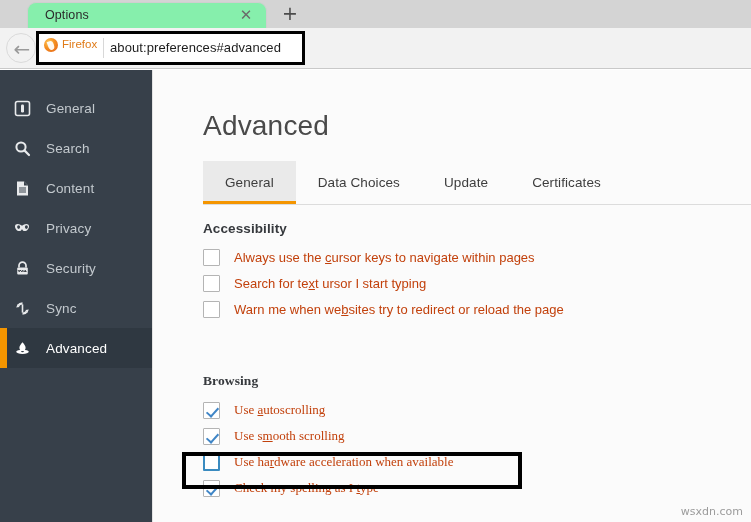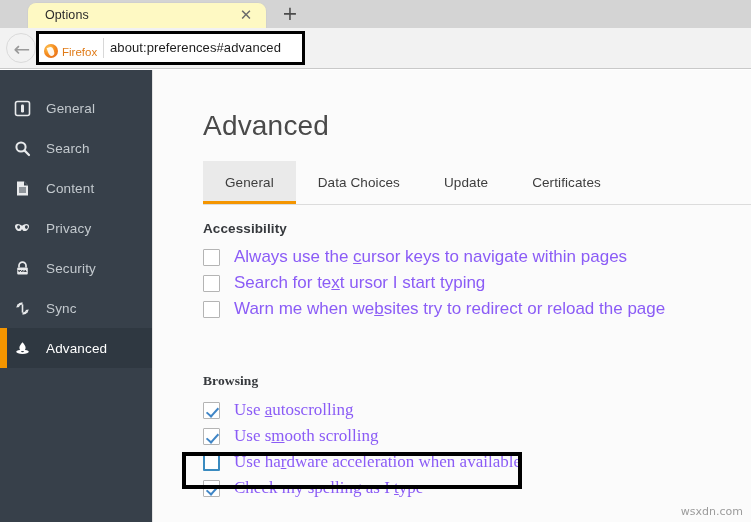--- a/index.html
+++ b/index.html
@@ -11,21 +11,21 @@
   }
   #app { position: relative; width: 751px; height: 522px; }
 
   
   .chrome-tabstrip {
     position: absolute; left: 0; top: 0; width: 751px; height: 28px;
     background: #d4d4d4;
   }
   .tab {
     position: absolute; left: 27px; top: 2px; width: 240px; height: 26px;
-    background: #fef9c3;
+    background: #86efac;
     border-top-left-radius: 9px; border-top-right-radius: 9px;
     border: 1px solid #cfcfcf; border-bottom: none;
   }
   .tab-label {
     position: absolute; left: 17px; top: 5px;
     font-size: 12.5px; color: #2b2b2b; letter-spacing: .1px;
   }
   .tab-close {
     position: absolute; right: 12px; top: 4px;
     width: 16px; height: 16px; color: #6b6b6b;
@@ -54,21 +54,21 @@
     font-family: "DejaVu Sans", sans-serif;
   }
 
   
   .url-highlight {
     position: absolute; left: 36px; top: 31px; width: 269px; height: 34px;
     border: 3px solid #000; background: #ffffff;
   }
   .ff-badge {
     position: absolute; left: 5px; top: 4px; height: 20px;
-    display: flex; align-items: flex-end; gap: 4px;
+    display: flex; align-items: flex-start; gap: 4px;
     padding-right: 6px; border-right: 1px solid #d8d8d8;
   }
   .ff-logo {
     width: 14px; height: 14px; border-radius: 50%;
     background: radial-gradient(circle at 35% 32%, #ffcd60 0%, #f59021 42%, #e25f17 100%);
     position: relative;
   }
   .ff-logo::after {
     content: ""; position: absolute; left: 4px; top: 2.5px;
     width: 6px; height: 9px; border-radius: 0 50% 50% 50%;
@@ -146,21 +146,21 @@
     border-radius: 1px; position: relative;
   }
   .cb.focused { border: 2px solid #3a8bc0; }
   .cb.checked::after {
     content: ""; position: absolute; left: 5px; top: 2px;
     width: 5px; height: 10px;
     border: solid #3f85c6; border-width: 0 2px 2px 0;
     transform: rotate(42deg);
   }
   .cb-label {
-    padding-left: 14px; font-size: 17px; color: #8b5cf6; white-space: nowrap;
+    padding-left: 14px; font-size: 13px; color: #c2410c; white-space: nowrap;
   }
   .cb-label u { text-decoration: underline; text-underline-offset: 1px; }
 
   
   .hl-box {
     position: absolute; left: 182px; top: 452px;
     width: 340px; height: 37px;
     border: 4px solid #000000; background: transparent;
     pointer-events: none;
   }

